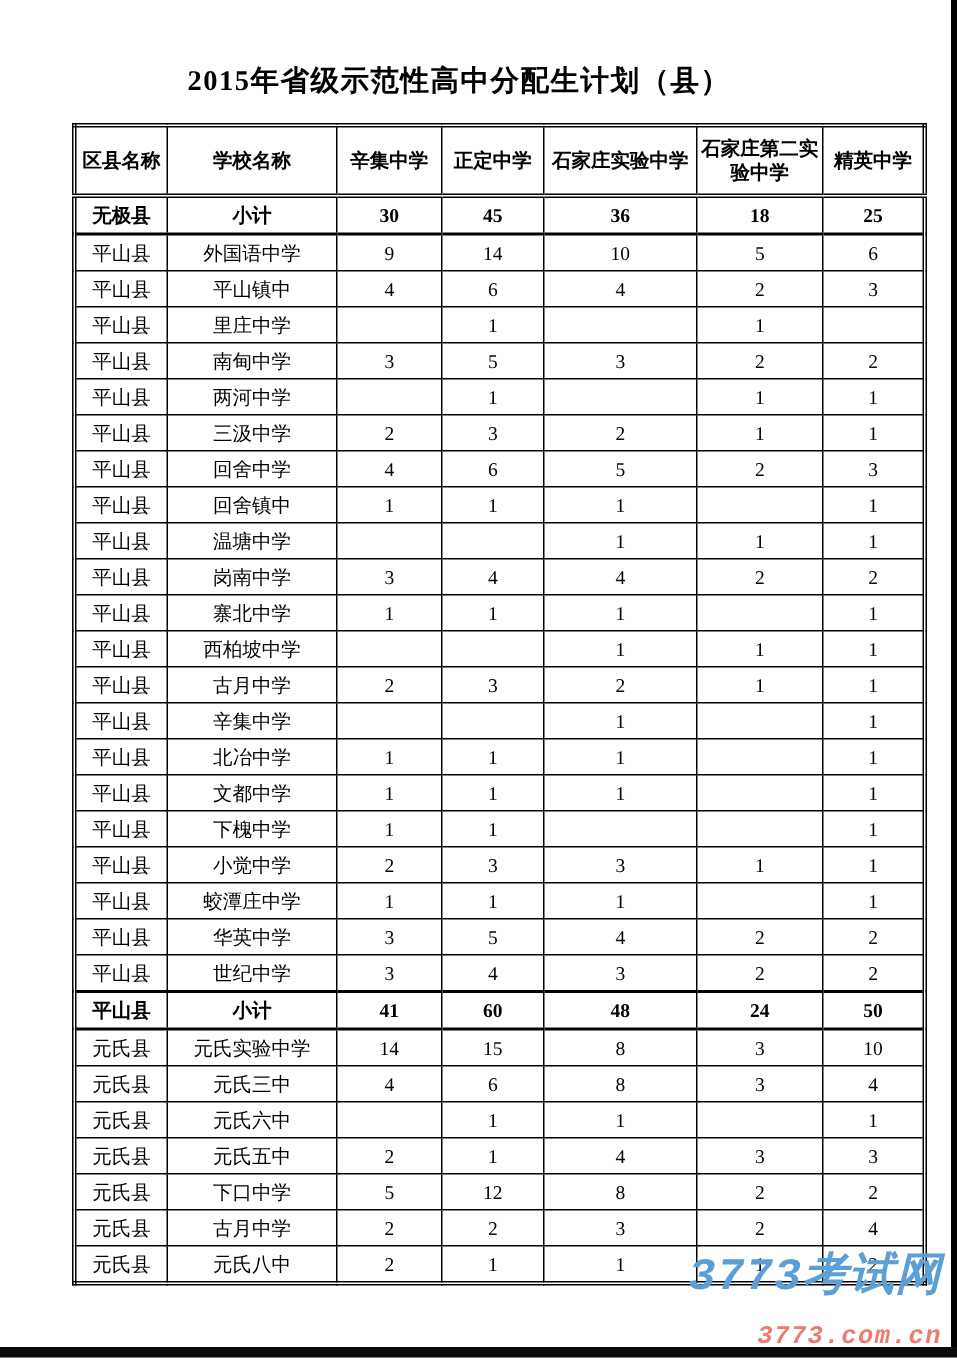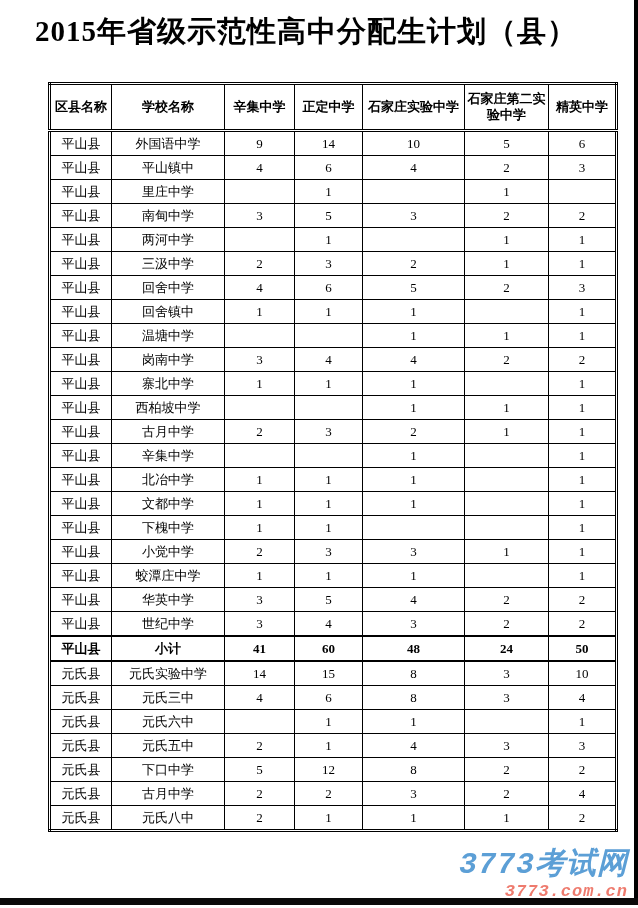--- a/index.html
+++ b/index.html
@@ -7,26 +7,26 @@
     position: relative;
     width: 638px;
     height: 908px;
     background: #ffffff;
     overflow: hidden;
     font-family: "Liberation Serif", "DejaVu Serif", serif;
     color: #000;
   }
   .title {
     position: absolute;
-    top: 12px;
+    top: 36px;
     left: 0;
     width: 612px;
     margin: 0;
     text-align: center;
-    font-size: 29px;
+    font-size: 19px;
     line-height: 38px;
     font-weight: bold;
     letter-spacing: 1px;
     white-space: nowrap;
   }
   table.alloc {
     position: absolute;
     left: 23px;
     top: 82px;
     border-collapse: collapse;
@@ -63,21 +63,21 @@
     position: absolute;
     right: 10px;
     bottom: 8px;
     text-align: right;
     font-style: italic;
     font-weight: bold;
     line-height: 1;
     font-family: Liberation Mono, monospace;
   }
   .wm-name { font-size: 30px; letter-spacing: 1px; }
-  .wm-url  { font-size: 17px; margin-top: 3px; letter-spacing: 1px; }
+  .wm-url  { font-size: 17px; margin-top: 16px; letter-spacing: 1px; }
   .edge-right {
     position: absolute;
     top: 0; right: 0;
     width: 4px; height: 898px;
     background: #000;
   }
   .edge-bottom {
     position: absolute;
     left: 0; top: 898px;
     width: 638px; height: 7px;
@@ -106,20 +106,29 @@
           <th>区县名称</th>
           <th>学校名称</th>
           <th>辛集中学</th>
           <th>正定中学</th>
           <th>石家庄实验中学</th>
           <th>石家庄第二实验中学</th>
           <th>精英中学</th>
         </tr>
     </thead>
     <tbody id="table-body">
+        <tr class="subtotal">
+          <td>无极县</td>
+          <td>小计</td>
+          <td>30</td>
+          <td>45</td>
+          <td>36</td>
+          <td>18</td>
+          <td>25</td>
+        </tr>
         <tr>
           <td>平山县</td>
           <td>外国语中学</td>
           <td>9</td>
           <td>14</td>
           <td>10</td>
           <td>5</td>
           <td>6</td>
         </tr>
         <tr>

